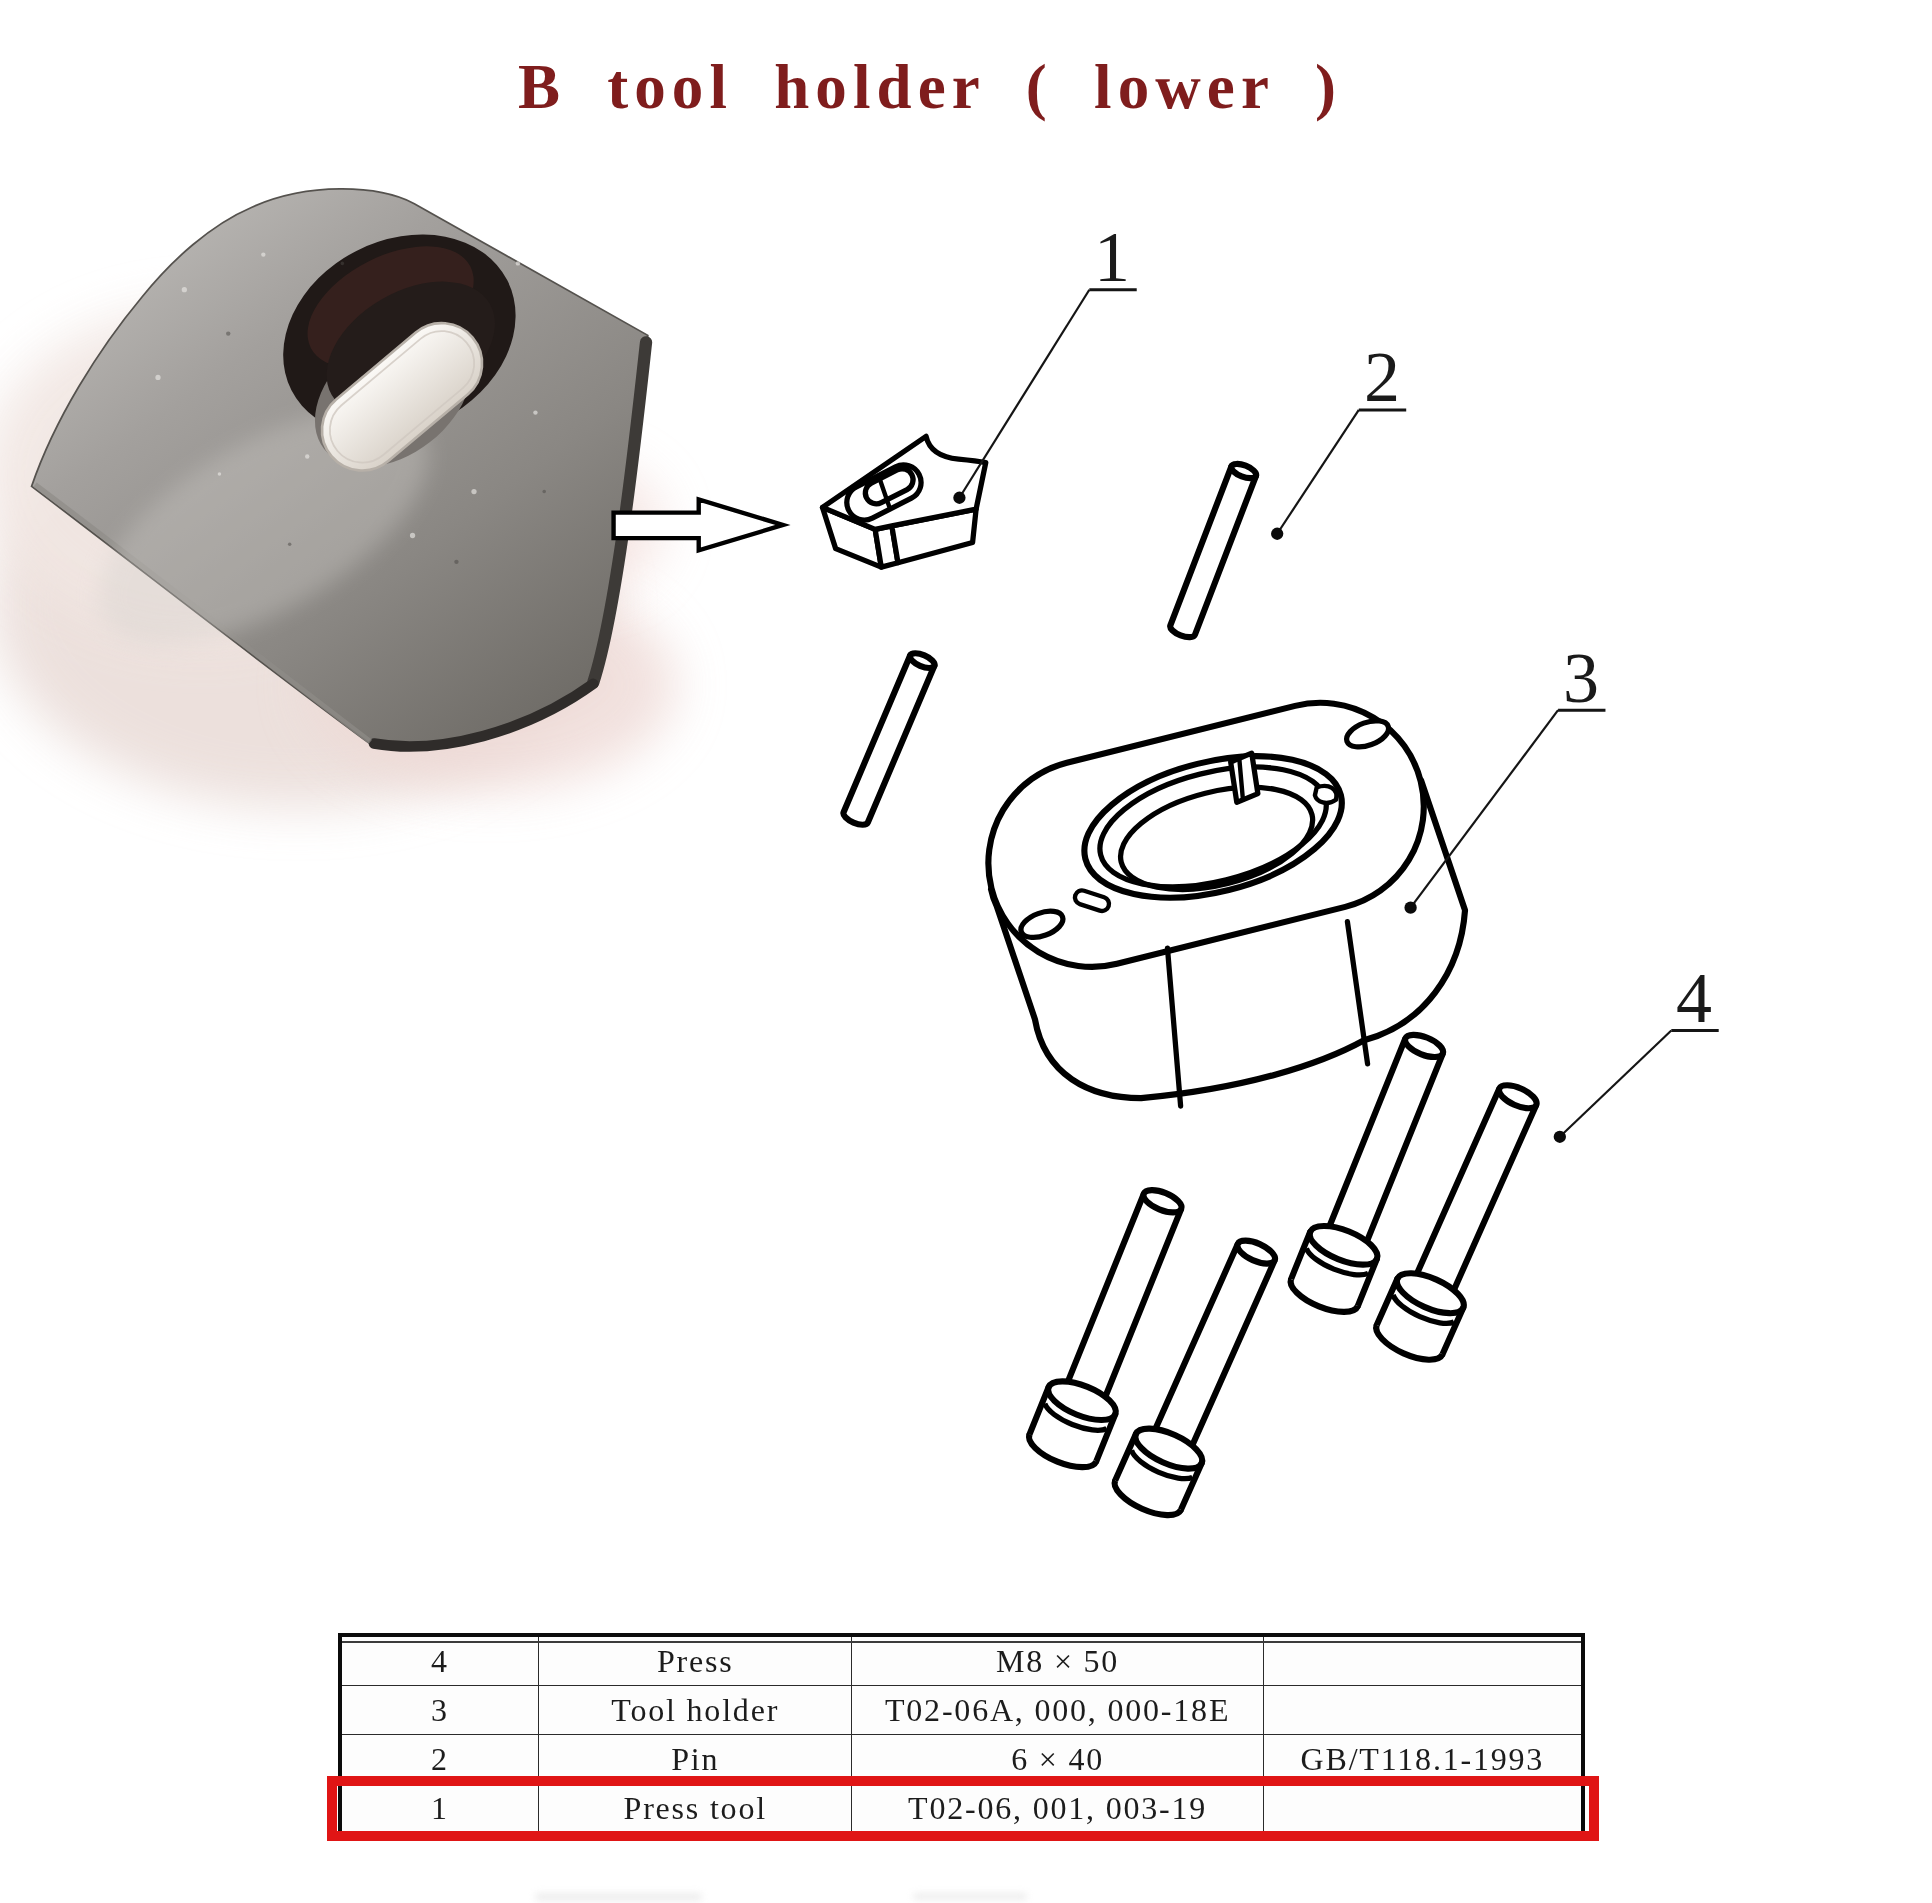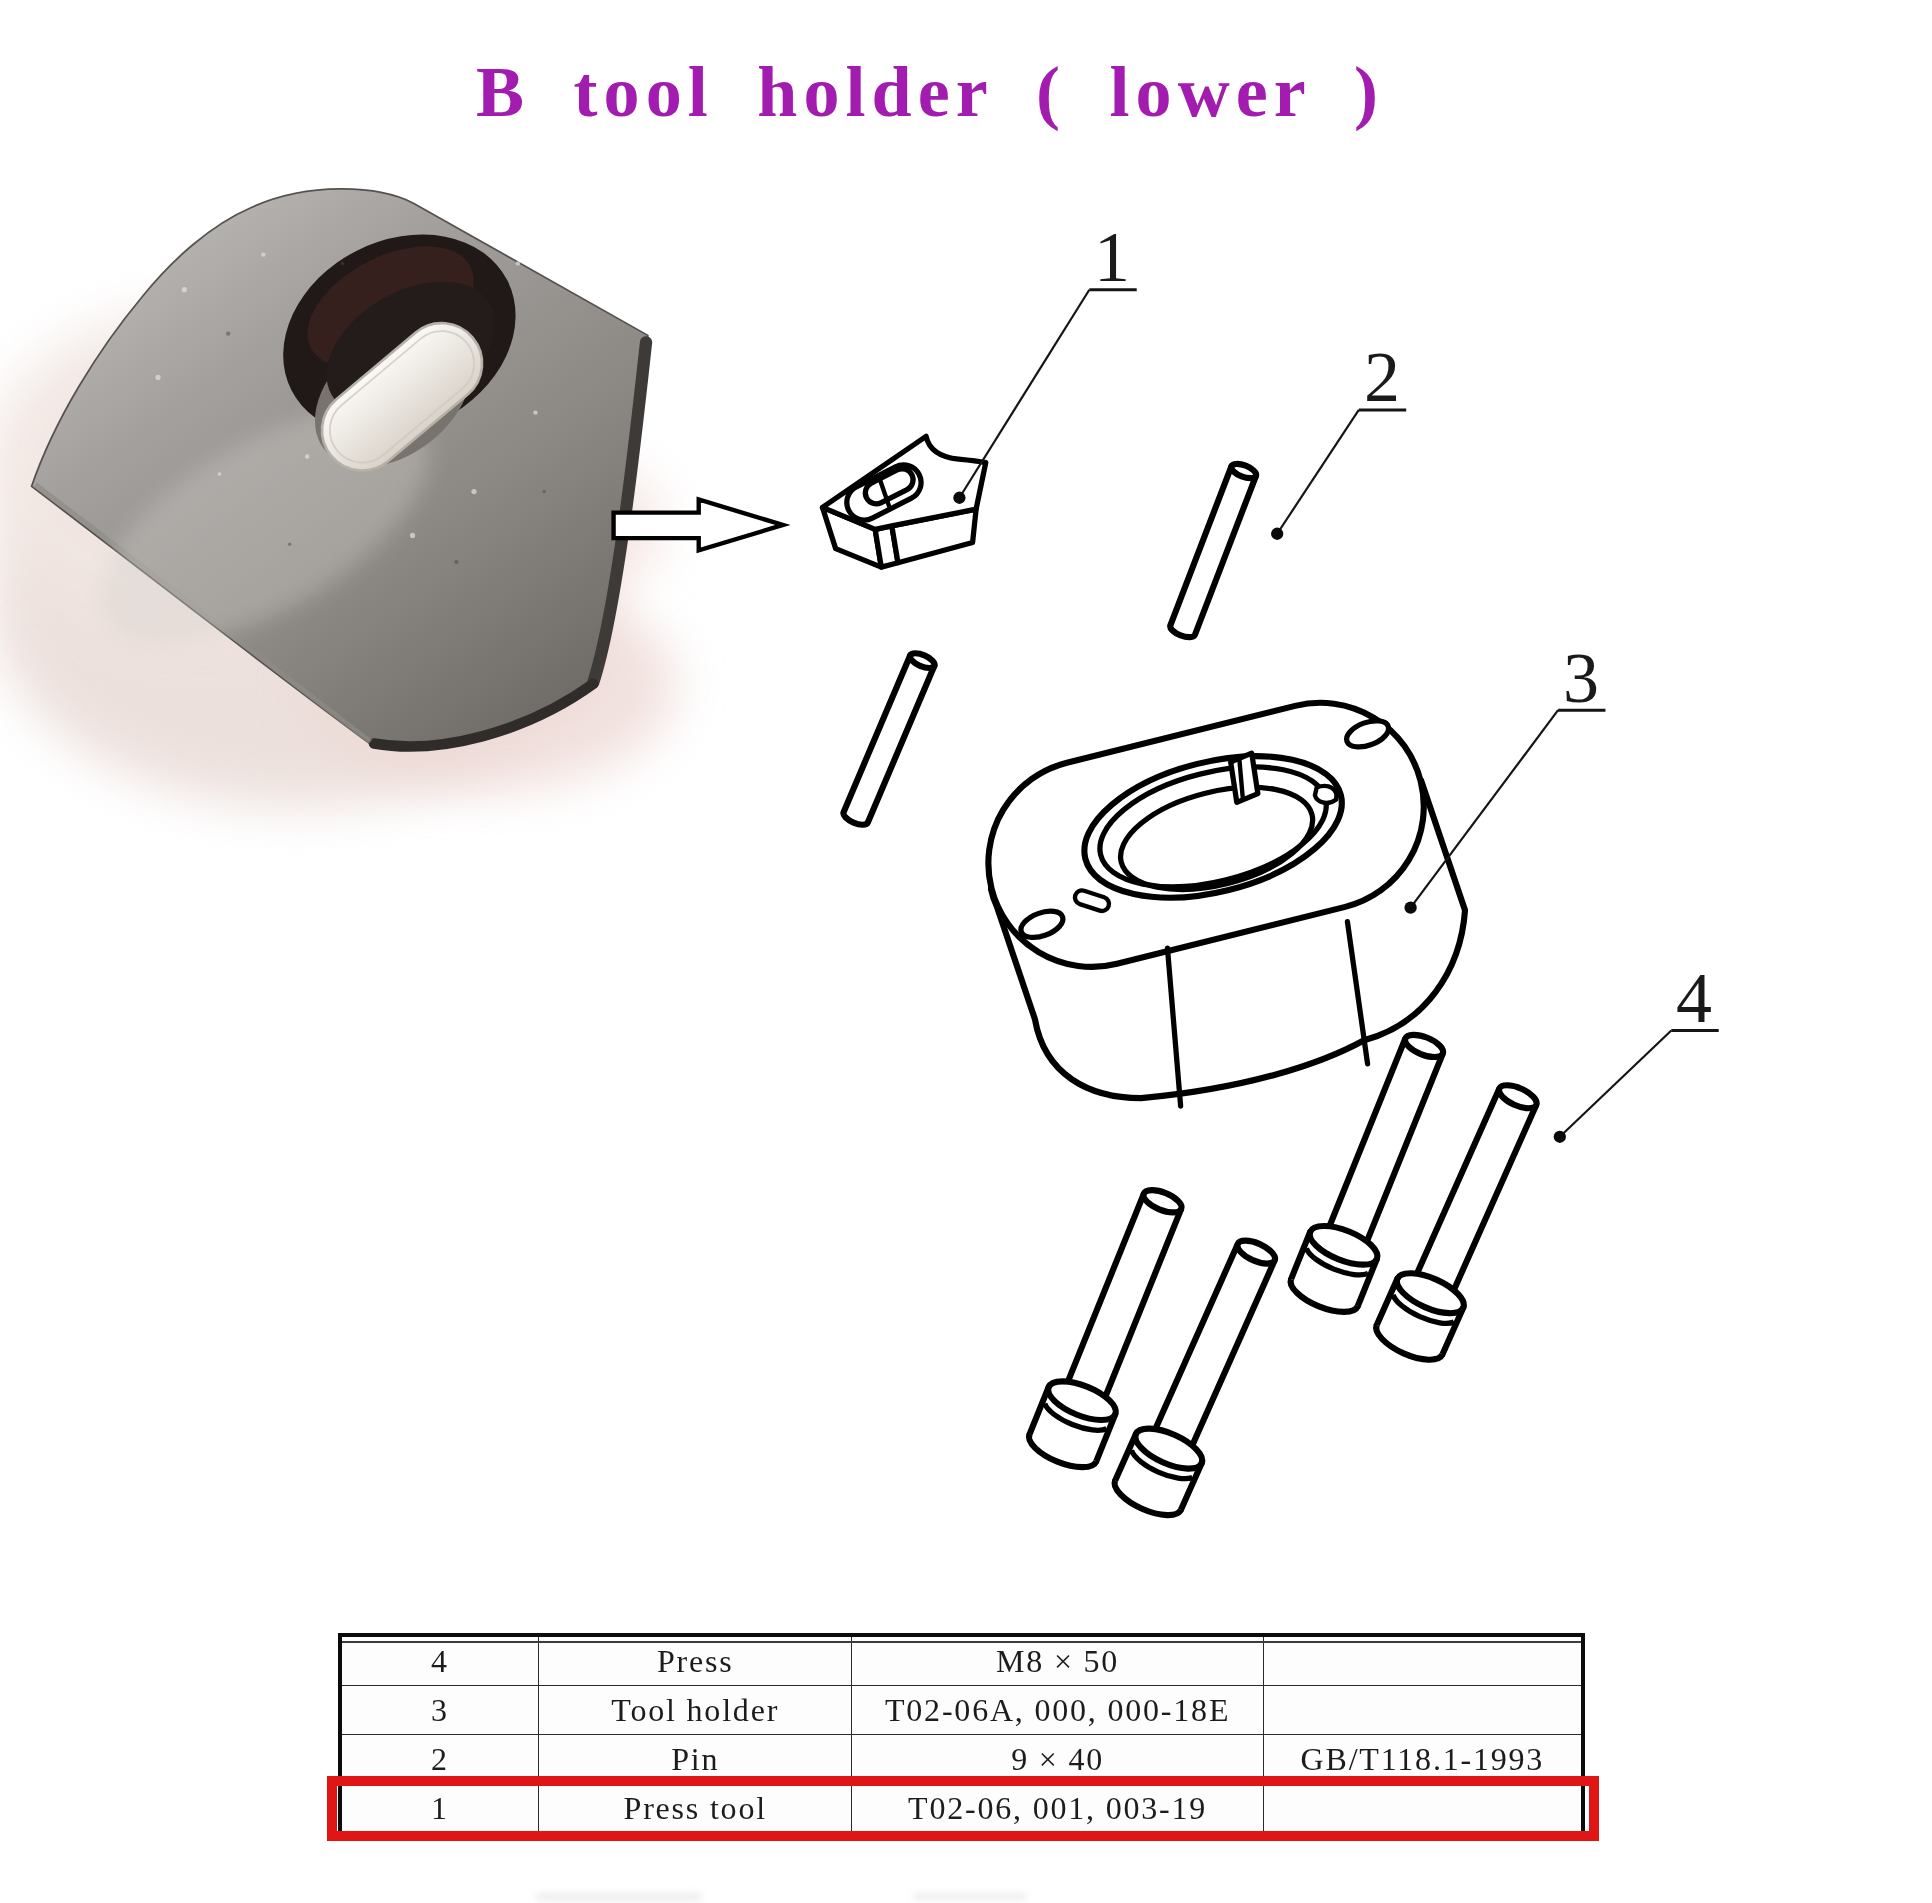--- a/index.html
+++ b/index.html
@@ -3,22 +3,22 @@
 <meta charset="utf-8">
 <style>
   html,body{margin:0;padding:0;background:#ffffff;}
   #stage{
     position:relative;width:1932px;height:1904px;background:#ffffff;overflow:hidden;
     font-family:"Liberation Serif", serif;color:#111;
   }
   #diagram-svg{position:absolute;left:0;top:0;width:1932px;height:1904px;}
   .page-title{
     position:absolute;left:930px;top:51px;transform:translateX(-50%);
-    font-size:72px;font-weight:bold;letter-spacing:6.1px;word-spacing:19.3px;
-    color:#a21caf;white-space:nowrap;
+    font-size:63px;font-weight:bold;letter-spacing:6.1px;word-spacing:19.3px;
+    color:#7f1d1d;white-space:nowrap;
   }
   .callout{
     position:absolute;transform:translate(-50%,-50%);
     font-size:72px;color:#1a1a1a;line-height:1;font-weight:normal;
   }
   
   .parts-table{
     position:absolute;left:338px;top:1633px;width:1247px;height:204px;
     border:4.4px solid #0b0b0b;box-sizing:border-box;background:#fdfdfd;
     display:grid;grid-template-rows:repeat(4,1fr);
@@ -224,21 +224,21 @@
     </div>
     <div class="t-row">
       <div class="t-cell">3</div>
       <div class="t-cell">Tool holder</div>
       <div class="t-cell">T02-06A, 000, 000-18E</div>
       <div class="t-cell"></div>
     </div>
     <div class="t-row">
       <div class="t-cell">2</div>
       <div class="t-cell">Pin</div>
-      <div class="t-cell">9 × 40</div>
+      <div class="t-cell">6 × 40</div>
       <div class="t-cell">GB/T118.1-1993</div>
     </div>
     <div class="t-row">
       <div class="t-cell">1</div>
       <div class="t-cell">Press tool</div>
       <div class="t-cell">T02-06, 001, 003-19</div>
       <div class="t-cell"></div>
     </div>
   </div>
 

